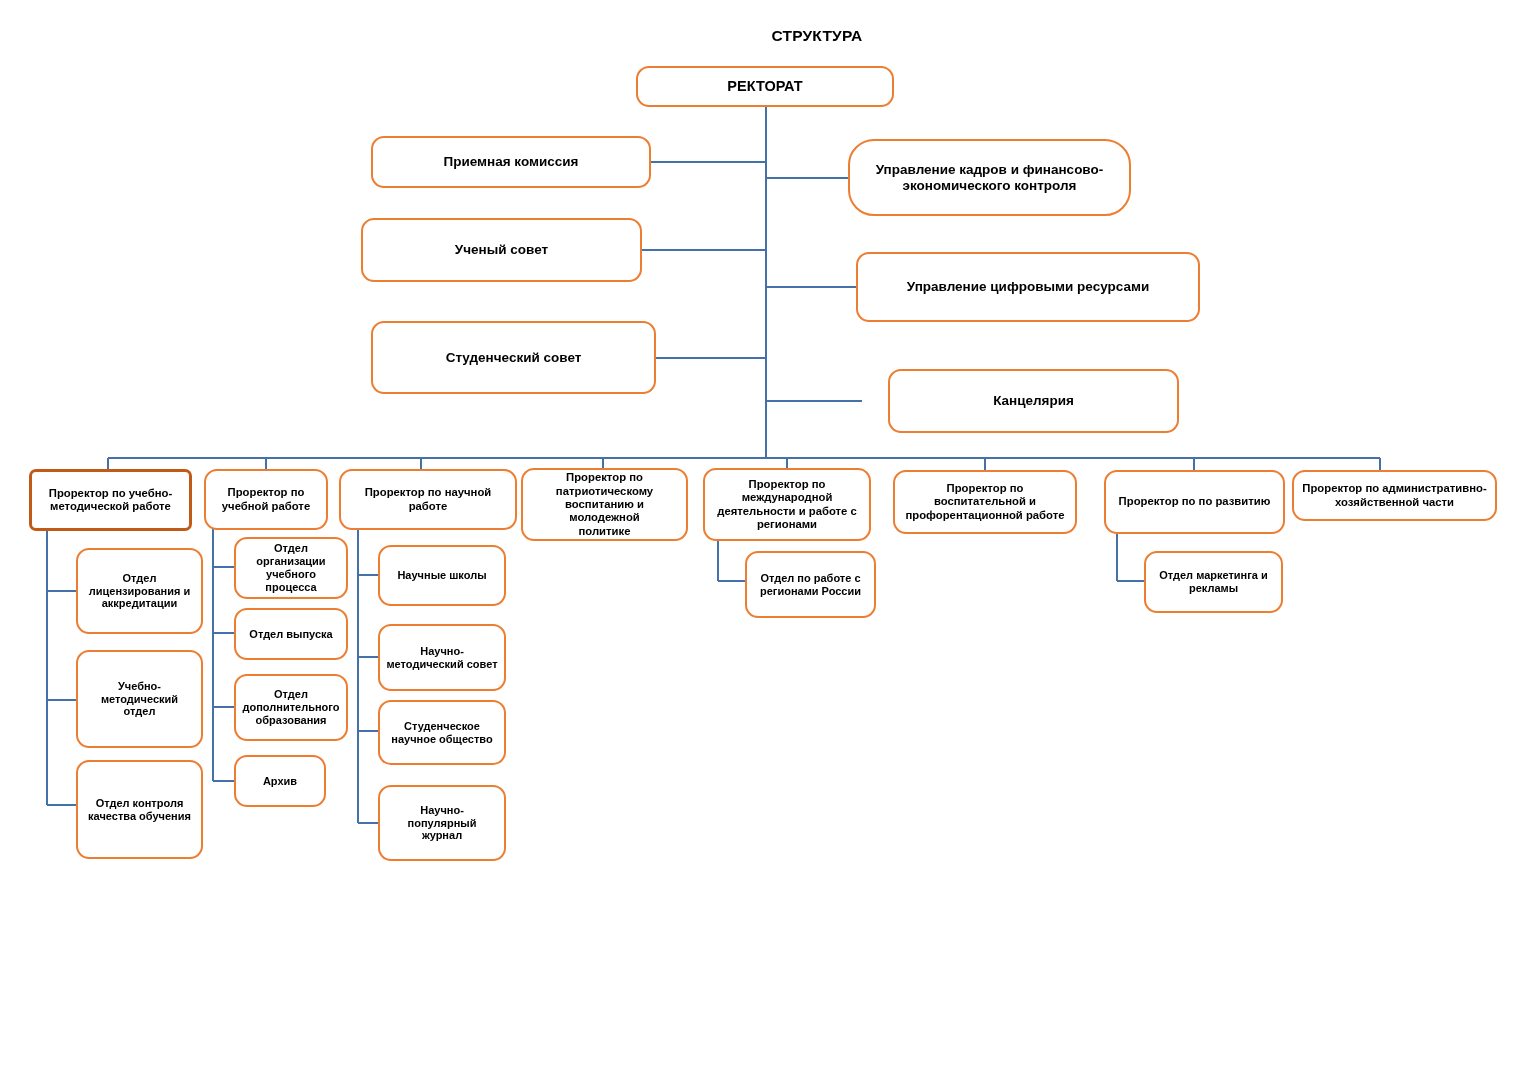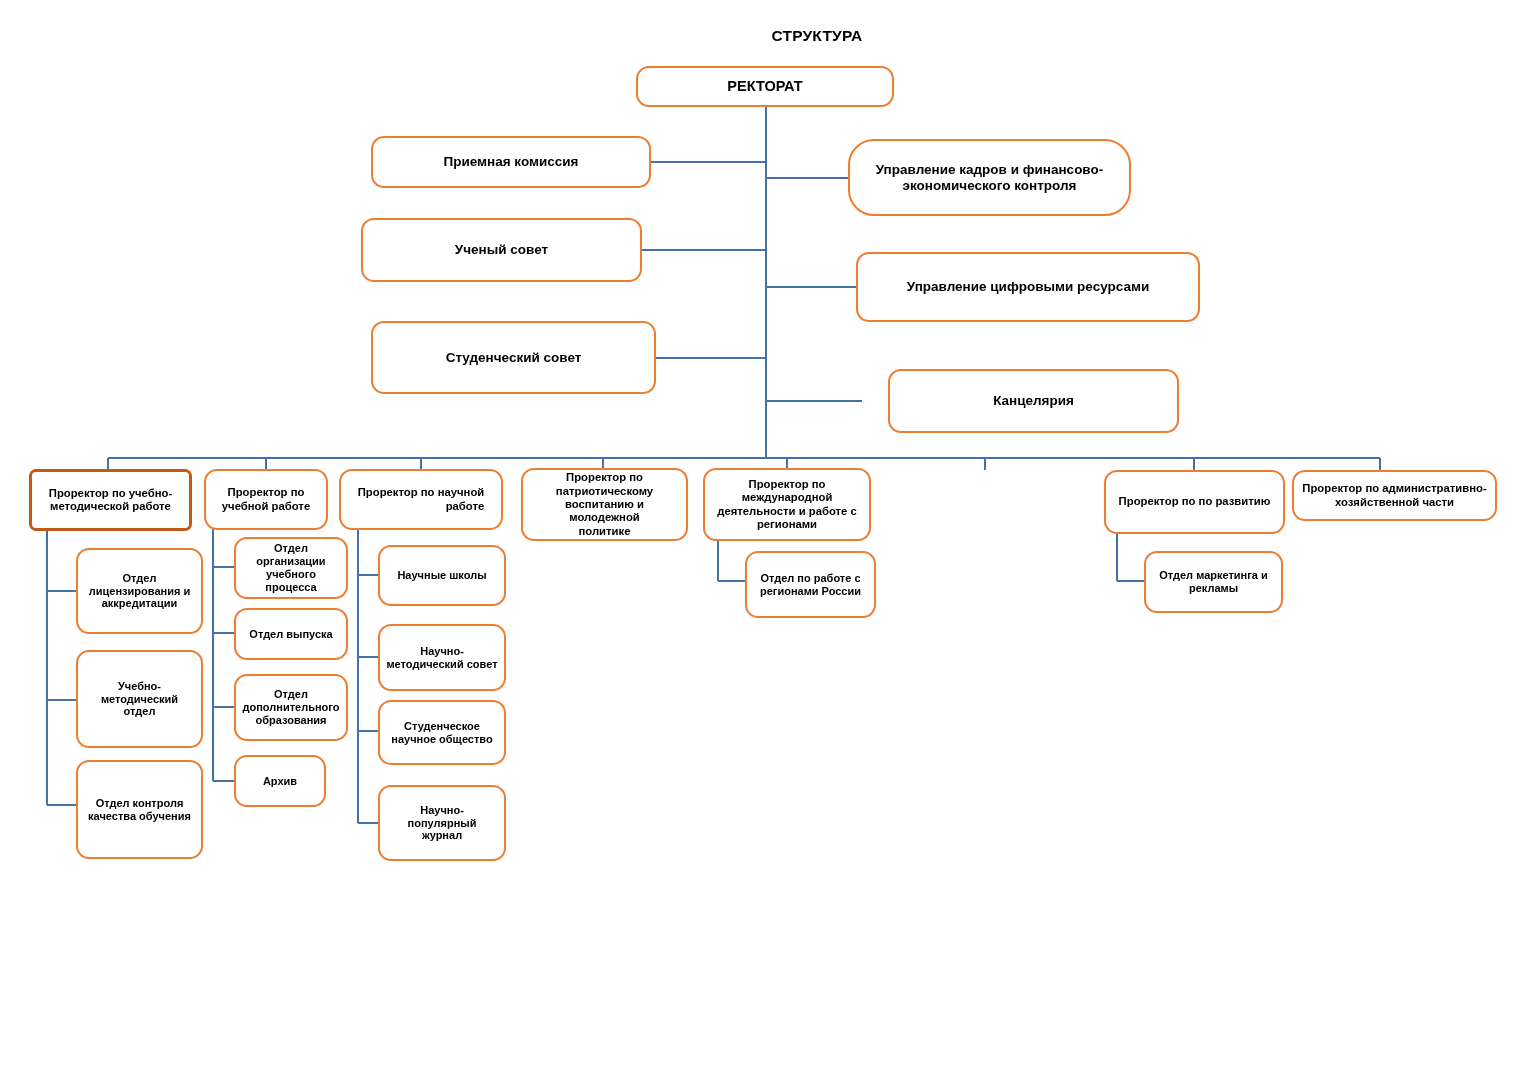--- a/index.html
+++ b/index.html
@@ -150,36 +150,40 @@
   </div>
 
   <div class="node lvl3 selected" style="left:29px; top:469px; width:163px; height:62px;">
     <span class="node-label">Проректор по учебно-
 методической работе</span>
   </div>
   <div class="node lvl3" style="left:204px; top:469px; width:124px; height:61px;">
     <span class="node-label">Проректор по
 учебной работе</span>
   </div>
-  <div class="node lvl3" style="left:339px; top:469px; width:164px; height:61px;text-align:right;">
+  <div class="node lvl3" style="left:339px; top:469px; width:178px; height:61px;">
     <span class="node-label">Проректор по научной
 работе</span>
   </div>
   <div class="node lvl3" style="left:521px; top:468px; width:167px; height:73px;">
     <span class="node-label">Проректор по
 патриотическому
 воспитанию и молодежной
 политике</span>
   </div>
   <div class="node lvl3" style="left:703px; top:468px; width:168px; height:73px;">
     <span class="node-label">Проректор по
 международной
 деятельности и работе с
 регионами</span>
   </div>
+  <div class="node lvl3" style="left:893px; top:470px; width:184px; height:64px;">
+    <span class="node-label">Проректор по воспитательной и
+профорентационной работе</span>
+  </div>
   <div class="node lvl3" style="left:1104px; top:470px; width:181px; height:64px;">
     <span class="node-label">Проректор по по развитию</span>
   </div>
   <div class="node lvl3" style="left:1292px; top:470px; width:205px; height:51px;">
     <span class="node-label">Проректор по административно-
 хозяйственной части</span>
   </div>
 
   <div class="node lvl4" style="left:76px; top:548px; width:127px; height:86px;">
     <span class="node-label">Отдел

